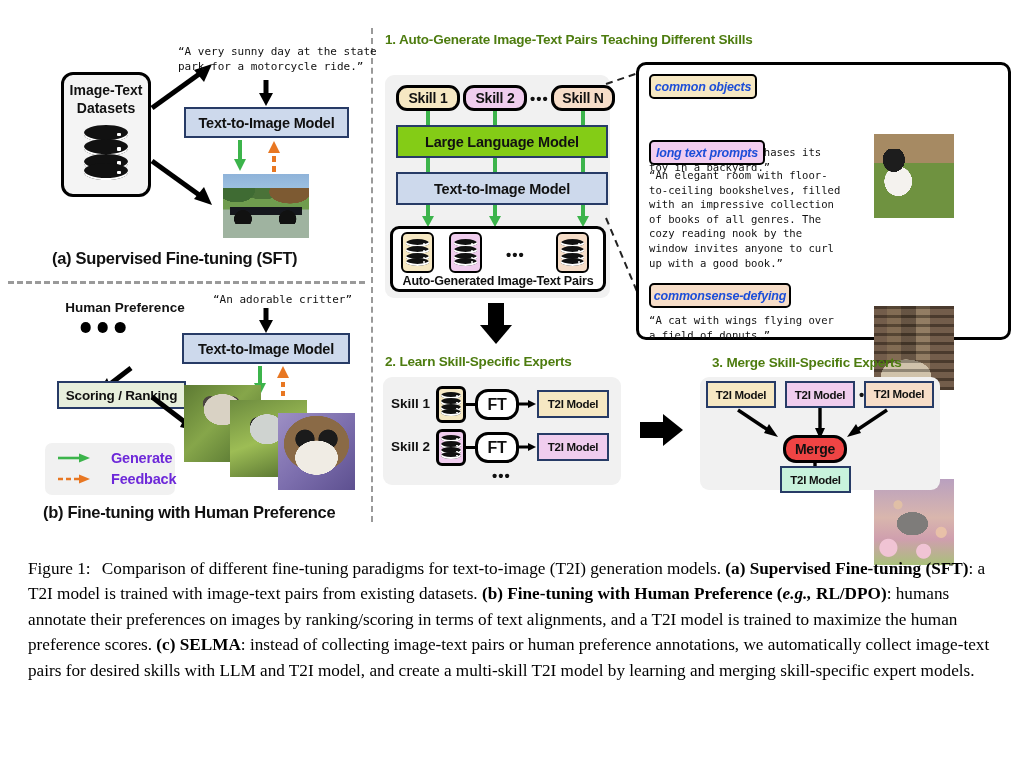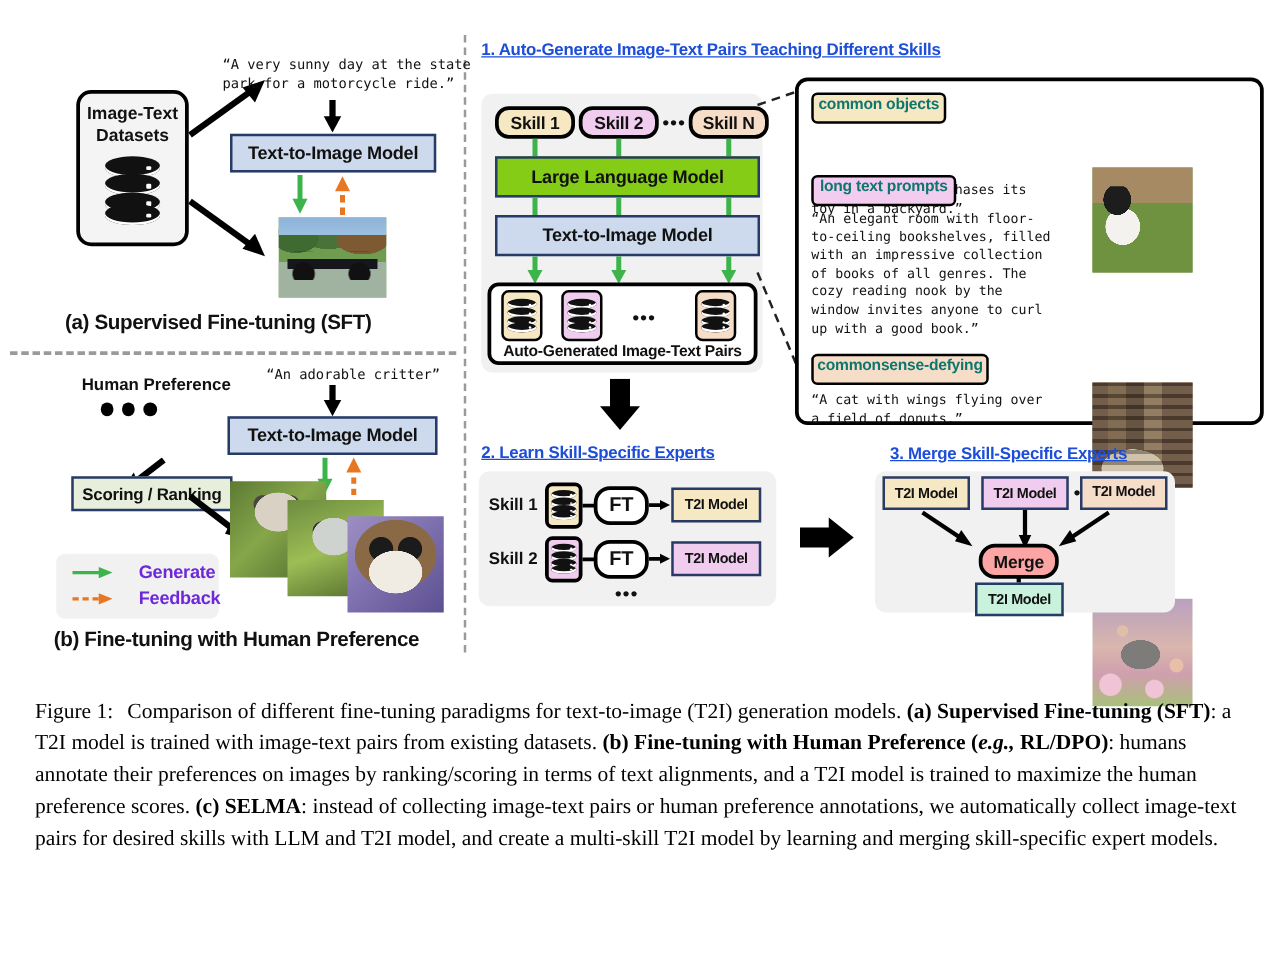--- a/index.html
+++ b/index.html
@@ -9,43 +9,43 @@
     font-family: "Liberation Sans", sans-serif;
     position: relative;
     overflow: hidden;
   }
   .figure { position: relative; width: 1024px; height: 545px; }
   .panel-caption {
     position: absolute; font-weight: bold; font-size: 16.5px; color: #111;
     white-space: nowrap; letter-spacing: -0.3px;
   }
   .step-title {
-    position: absolute; font-weight: bold; font-size: 13.5px; color: #1d4ed8;
-    white-space: nowrap; letter-spacing: -0.2px; text-decoration: underline;
+    position: absolute; font-weight: bold; font-size: 13.5px; color: #4d7c0f;
+    white-space: nowrap; letter-spacing: -0.2px;
   }
   .greybox {
     position: absolute; background: #f1f1f1; border-radius: 9px;
   }
   .model-box {
     position: absolute; border: 2.5px solid #273b66; background: #cdd9ec;
     display: flex; align-items: center; justify-content: center;
     font-weight: bold; color: #111; font-size: 14.5px; letter-spacing: -0.2px;
   }
   .llm-box { background: #84cc16; }
   .score-box { background: #e7efdc; margin-left: 12px; }
 
   .pill {
     position: absolute; border: 3px solid #000; border-radius: 11px;
     display: flex; align-items: center; justify-content: center;
     font-weight: bold; font-size: 14px; color: #111; letter-spacing: -0.2px;
   }
   .tag {
     position: absolute; border: 2.2px solid #000; border-radius: 5px;
-    display: flex; align-items: flex-start; justify-content: center;
-    font-weight: bold; font-size: 12.5px; color: #0f766e; letter-spacing: -0.2px;
+    display: flex; align-items: center; justify-content: center;
+    font-weight: bold; font-size: 12.5px; color: #1d4ed8; letter-spacing: -0.2px; font-style: italic;
   }
   .t2i-chip {
     position: absolute; border: 2.5px solid #273b66;
     display: flex; align-items: center; justify-content: center;
     font-weight: bold; font-size: 11.5px; color: #111; letter-spacing: -0.3px;
   }
   .dots { position: absolute; font-weight: bold; font-size: 15px; color:#111; letter-spacing:1px;}
 
   
   .db { position: relative; }
@@ -492,21 +492,21 @@
   </svg>
   <svg style="position:absolute; left:812px; top:408px; width:16px; height:32px;" viewBox="0 0 16 32">
     <line x1="8" y1="0" x2="8" y2="21" stroke="#000" stroke-width="3.4"></line>
       <polygon points="8,31 3,20 13,20" fill="#000"></polygon>
   </svg>
   <svg style="position:absolute; left:843px; top:408px; width:46px; height:32px;" viewBox="0 0 46 32">
     <line x1="44" y1="2" x2="14" y2="22" stroke="#000" stroke-width="3.4"></line>
       <polygon points="4,29 18,25 13,16" fill="#000"></polygon>
   </svg>
 
-  <div class="pill" style="left:783px; top:435px; width:64px; height:28px; background:#fca5a5; border-radius:13px; font-size:14px;">
+  <div class="pill" style="left:783px; top:435px; width:64px; height:28px; background:#ef4444; border-radius:13px; font-size:14px;">
     <span>Merge</span>
   </div>
 
   <svg style="position:absolute; left:807px; top:462px; width:16px; height:26px;" viewBox="0 0 16 26">
     <line x1="8" y1="0" x2="8" y2="16" stroke="#000" stroke-width="3.4"></line>
       <polygon points="8,25 3,14 13,14" fill="#000"></polygon>
   </svg>
 
   <div class="t2i-chip" style="left:780px; top:466px; width:71px; height:27px; background:#c8f2dc;">
     <span>T2I Model</span>

